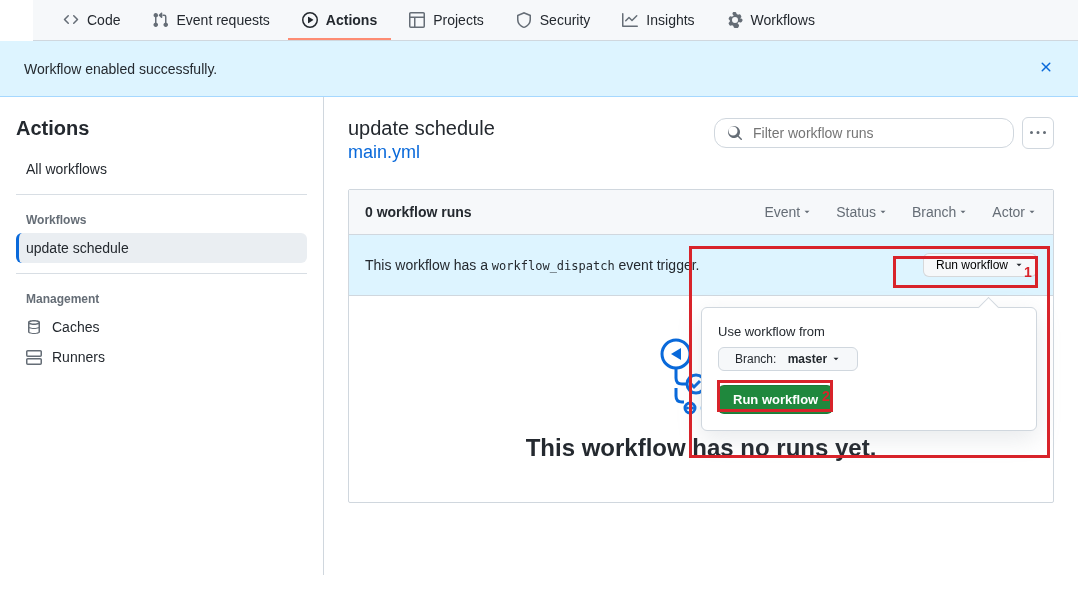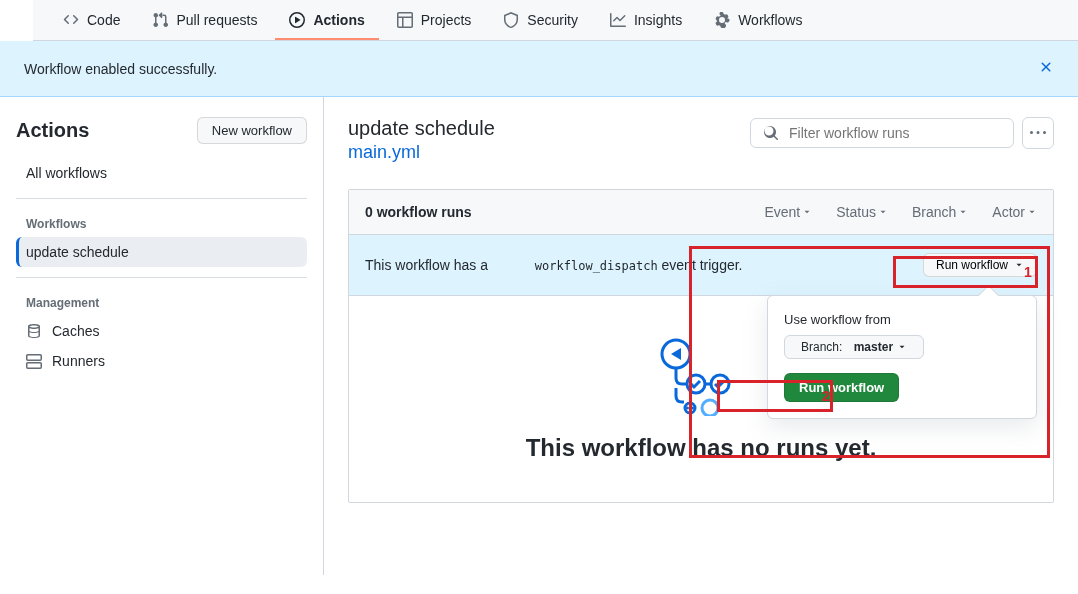--- a/index.html
+++ b/index.html
@@ -126,23 +126,23 @@
   }
   .main-head-right {
     display: flex;
     gap: 8px;
     align-items: center;
   }
   .filter-input {
     display: flex;
     align-items: center;
     border: 1px solid #d0d7de;
-    border-radius: 6px;
+    border-radius: 12px;
     padding: 5px 12px;
-    width: 264px;
+    width: 300px;
     color: #656d76;
     gap: 8px;
   }
   .filter-input input {
     border: none;
     outline: none;
     font-size: 14px;
     flex: 1;
     background: transparent;
     color: #24292f;
@@ -182,21 +182,20 @@
     display: flex;
     align-items: center;
     justify-content: space-between;
     position: relative;
   }
   .dispatch-text { font-size: 14px; color: #24292f; }
   .dispatch-text code {
     font-family: ui-monospace, SFMono-Regular, Menlo, monospace;
     font-size: 12px;
     background: transparent;
-    margin-left: 43px;
   }
   .run-wf-btn {
     background: #f6f8fa;
     border: 1px solid rgba(31,35,40,0.15);
     border-radius: 6px;
     padding: 4px 12px;
     font-size: 12px;
     display: flex;
     align-items: center;
     gap: 6px;
@@ -208,25 +207,25 @@
     position: relative;
   }
   .empty-title {
     font-size: 24px;
     font-weight: 600;
     margin: 18px 0 0;
   }
   .popover {
     position: absolute;
     right: 16px;
-    top: 60px;
+    top: 72px;
     background: #fff;
     border: 1px solid #d0d7de;
     border-radius: 6px;
-    width: 270px;
+    width: 336px;
     box-shadow: 0 8px 24px rgba(140,149,159,0.2);
     padding: 16px;
     z-index: 10;
   }
   .popover::before {
     content: "";
     position: absolute;
     top: -8px;
     right: 40px;
     width: 14px;
@@ -284,21 +283,21 @@
   <div class="tabnav-item">
     <svg width="16" height="16" viewBox="0 0 16 16">
         <path d="M4.72 3.22a.75.75 0 011.06 1.06L2.56 7.5l3.22 3.22a.75.75 0 11-1.06 1.06L.97 8.03a.75.75 0 010-1.06l3.75-3.75zm6.56 0a.75.75 0 10-1.06 1.06l3.22 3.22-3.22 3.22a.75.75 0 101.06 1.06l3.75-3.75a.75.75 0 000-1.06l-3.75-3.75z"></path>
       </svg>
     <span>Code</span>
   </div>
   <div class="tabnav-item">
     <svg width="16" height="16" viewBox="0 0 16 16">
         <path d="M1.5 3.25a2.25 2.25 0 113 2.12v5.26a2.25 2.25 0 11-1.5 0V5.37A2.25 2.25 0 011.5 3.25zm5.68-.67L9.03.72a.75.75 0 011.28.53v4a.75.75 0 01-1.28.53L7.18 3.92a.75.75 0 010-1.34zM11.25 2.5h1a2.25 2.25 0 012.25 2.25v5.88a2.25 2.25 0 11-1.5 0V4.75a.75.75 0 00-.75-.75h-1a.75.75 0 010-1.5z"></path>
       </svg>
-    <span>Pull requests</span>
+    <span>Event requests</span>
   </div>
   <div class="tabnav-item selected">
     <svg width="16" height="16" viewBox="0 0 16 16">
         <path d="M8 0a8 8 0 100 16A8 8 0 008 0zM1.5 8a6.5 6.5 0 1113 0 6.5 6.5 0 01-13 0zm4.9-3.35l4.6 2.85a.5.5 0 010 .85l-4.6 2.85A.5.5 0 016 10.77V5.23a.5.5 0 01.4-.58z"></path>
       </svg>
     <span>Actions</span>
   </div>
   <div class="tabnav-item">
     <svg width="16" height="16" viewBox="0 0 16 16">
         <path d="M0 1.75C0 .78.78 0 1.75 0h12.5C15.22 0 16 .78 16 1.75v12.5A1.75 1.75 0 0114.25 16H1.75A1.75 1.75 0 010 14.25zM1.5 6v8.25c0 .14.11.25.25.25H5V6zm5 8.5h7.75a.25.25 0 00.25-.25V6h-8zM14.5 4.5v-2.75a.25.25 0 00-.25-.25H1.75a.25.25 0 00-.25.25V4.5z"></path>
@@ -332,21 +331,20 @@
         <path d="M3.72 3.72a.75.75 0 011.06 0L8 6.94l3.22-3.22a.75.75 0 111.06 1.06L9.06 8l3.22 3.22a.75.75 0 11-1.06 1.06L8 9.06l-3.22 3.22a.75.75 0 01-1.06-1.06L6.94 8 3.72 4.78a.75.75 0 010-1.06z"></path>
       </svg>
   </span>
 </div>
 
 <div class="layout">
 
   <aside class="sidebar">
     <div class="sidebar-header">
       <h2 class="sidebar-title">Actions</h2>
-      <button class="btn">New workflow</button>
     </div>
     <a class="side-link">All workflows</a>
     <hr class="side-divider">
     <div class="side-group-title">Workflows</div>
     <a class="side-link selected">update schedule</a>
     <hr class="side-divider">
     <div class="side-group-title">Management</div>
     <a class="side-icon-link">
       <svg width="16" height="16" viewBox="0 0 16 16">
           <path d="M8 1c3.31 0 6 .9 6 2v10c0 1.1-2.69 2-6 2s-6-.9-6-2V3c0-1.1 2.69-2 6-2zm4.5 4.2C11.38 5.7 9.77 6 8 6s-3.38-.3-4.5-.8V8c0 .3 1.79 1 4.5 1s4.5-.7 4.5-1zm0 4C11.38 9.7 9.77 10 8 10s-3.38-.3-4.5-.8V13c0 .3 1.79 1 4.5 1s4.5-.7 4.5-1zM8 2.5c-2.71 0-4.5.7-4.5 1s1.79 1 4.5 1 4.5-.7 4.5-1-1.79-1-4.5-1z"></path>

